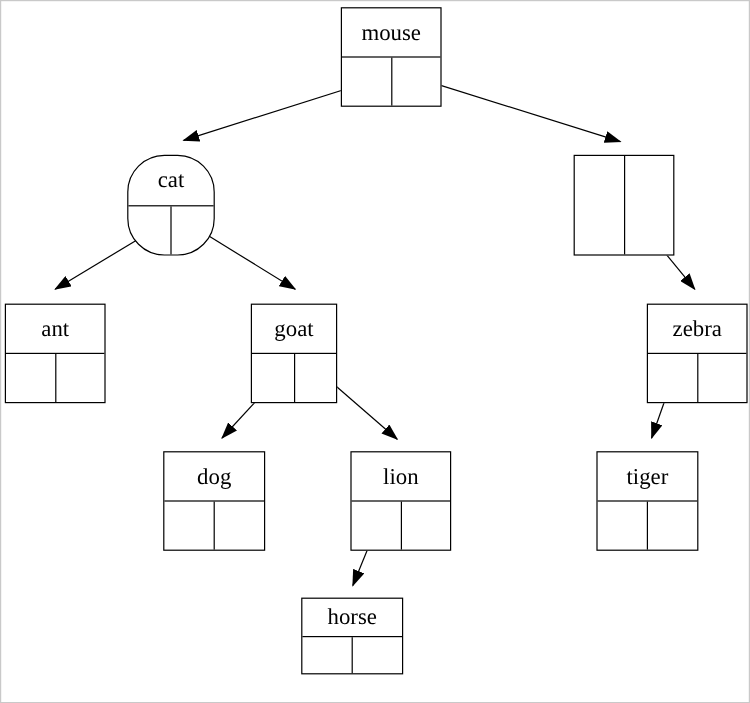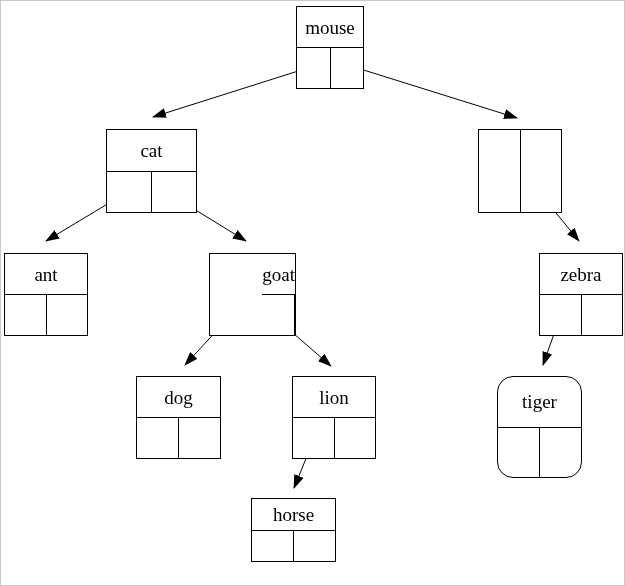--- a/index.html
+++ b/index.html
@@ -68,48 +68,48 @@
       <line x1="353" y1="66" x2="516" y2="117" stroke="#000000" stroke-width="1" marker-end="url(#arrowhead)"></line>
       <line x1="128" y1="190" x2="45" y2="240" stroke="#000000" stroke-width="1" marker-end="url(#arrowhead)"></line>
       <line x1="167" y1="192" x2="245" y2="240" stroke="#000000" stroke-width="1" marker-end="url(#arrowhead)"></line>
       <line x1="537" y1="190" x2="578" y2="240" stroke="#000000" stroke-width="1" marker-end="url(#arrowhead)"></line>
       <line x1="231" y1="313" x2="184" y2="364" stroke="#000000" stroke-width="1" marker-end="url(#arrowhead)"></line>
       <line x1="270" y1="313" x2="330" y2="365" stroke="#000000" stroke-width="1" marker-end="url(#arrowhead)"></line>
       <line x1="560" y1="313" x2="542" y2="364" stroke="#000000" stroke-width="1" marker-end="url(#arrowhead)"></line>
       <line x1="313" y1="438" x2="293" y2="487" stroke="#000000" stroke-width="1" marker-end="url(#arrowhead)"></line>
     </svg>
 
-<div class="node" style="left: 295px; top: 5px; width: 68px; height: 83px; text-align: right;">
+<div class="node" style="left: 283px; top: 5px; width: 84px; height: 83px; text-align: right;">
       <div class="node-label">mouse</div>
       <div class="node-pointers">
         <div class="ptr-cell ptr-left"></div>
         <div class="ptr-cell ptr-right"></div>
       </div>
     </div>
-    <div class="node" style="left: 105px; top: 128px; width: 91px; height: 84px;">
+    <div class="node" style="left: 105px; top: 128px; width: 73px; height: 84px; border-radius: 31px;">
       <div class="node-label">cat</div>
       <div class="node-pointers">
         <div class="ptr-cell ptr-left"></div>
         <div class="ptr-cell ptr-right"></div>
       </div>
     </div>
     <div class="node" style="left: 477px; top: 128px; width: 84px; height: 84px;">
       <div class="node-pointers">
         <div class="ptr-cell ptr-left"></div>
         <div class="ptr-cell ptr-right"></div>
       </div>
     </div>
     <div class="node" style="left: 3px; top: 252px; width: 84px; height: 83px; justify-content: flex-end;">
       <div class="node-label">ant</div>
       <div class="node-pointers">
         <div class="ptr-cell ptr-left"></div>
         <div class="ptr-cell ptr-right"></div>
       </div>
     </div>
-    <div class="node" style="left: 208px; top: 252px; width: 87px; height: 83px; align-items: flex-end;">
+    <div class="node" style="left: 208px; top: 252px; width: 72px; height: 83px;">
       <div class="node-label">goat</div>
       <div class="node-pointers">
         <div class="ptr-cell ptr-left"></div>
         <div class="ptr-cell ptr-right"></div>
       </div>
     </div>
     <div class="node" style="left: 538px; top: 252px; width: 84px; height: 83px;">
       <div class="node-label">zebra</div>
       <div class="node-pointers">
         <div class="ptr-cell ptr-left"></div>
@@ -123,21 +123,21 @@
         <div class="ptr-cell ptr-right"></div>
       </div>
     </div>
     <div class="node" style="left: 291px; top: 375px; width: 84px; height: 83px;">
       <div class="node-label">lion</div>
       <div class="node-pointers">
         <div class="ptr-cell ptr-left"></div>
         <div class="ptr-cell ptr-right"></div>
       </div>
     </div>
-    <div class="node" style="left: 496px; top: 375px; width: 85px; height: 102px; border-radius: 16px;">
+    <div class="node" style="left: 496px; top: 375px; width: 85px; height: 83px;">
       <div class="node-label">tiger</div>
       <div class="node-pointers">
         <div class="ptr-cell ptr-left"></div>
         <div class="ptr-cell ptr-right"></div>
       </div>
     </div>
     <div class="node" style="left: 250px; top: 497px; width: 85px; height: 64px;">
       <div class="node-label">horse</div>
       <div class="node-pointers">
         <div class="ptr-cell ptr-left"></div>

